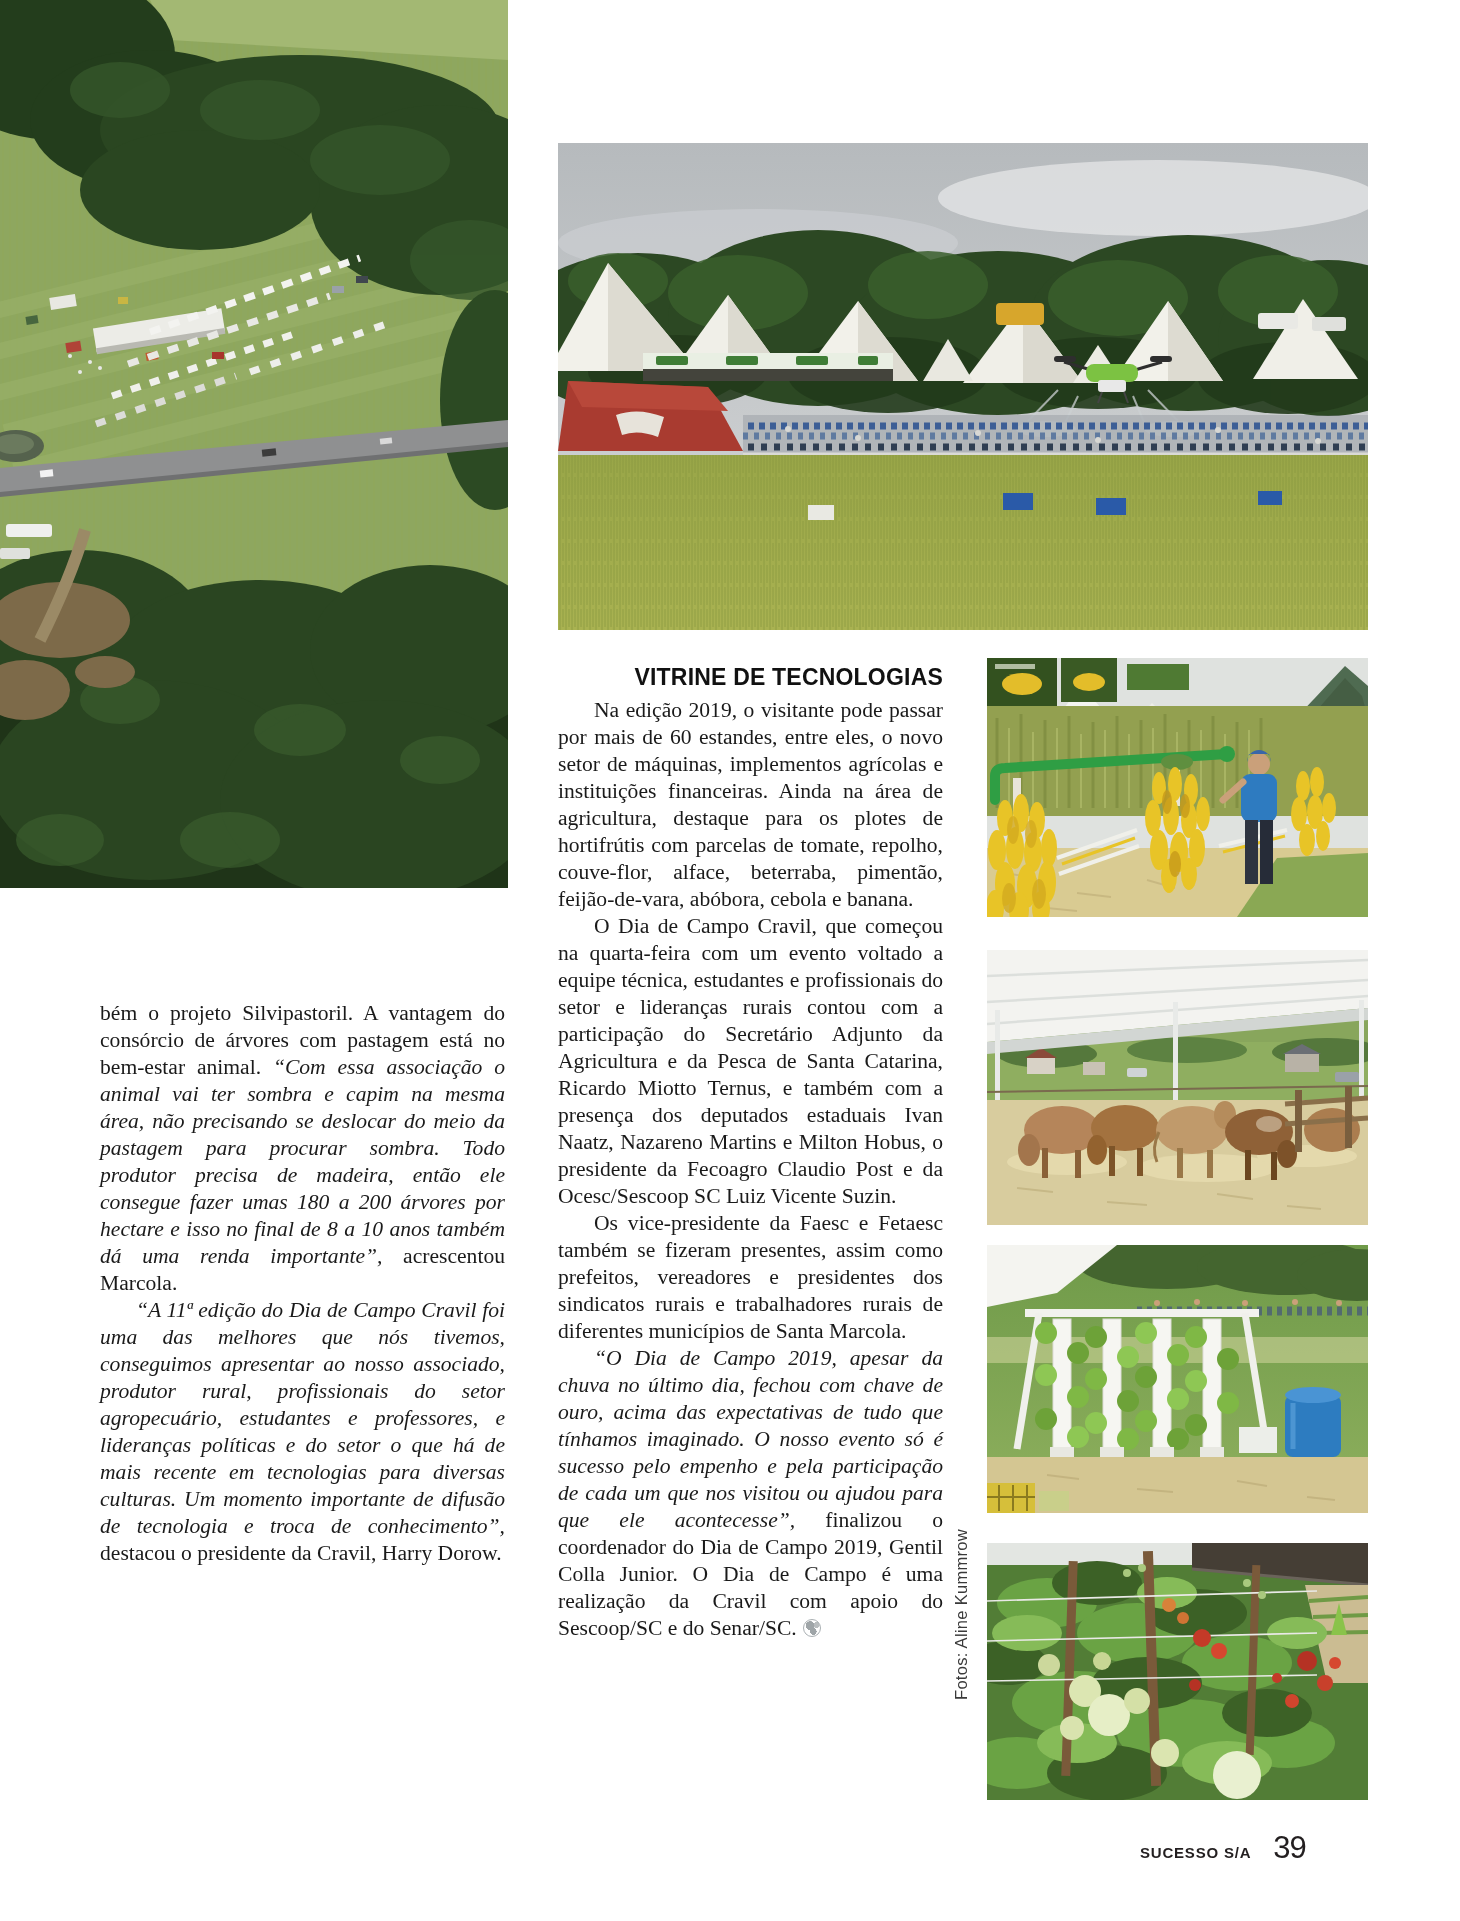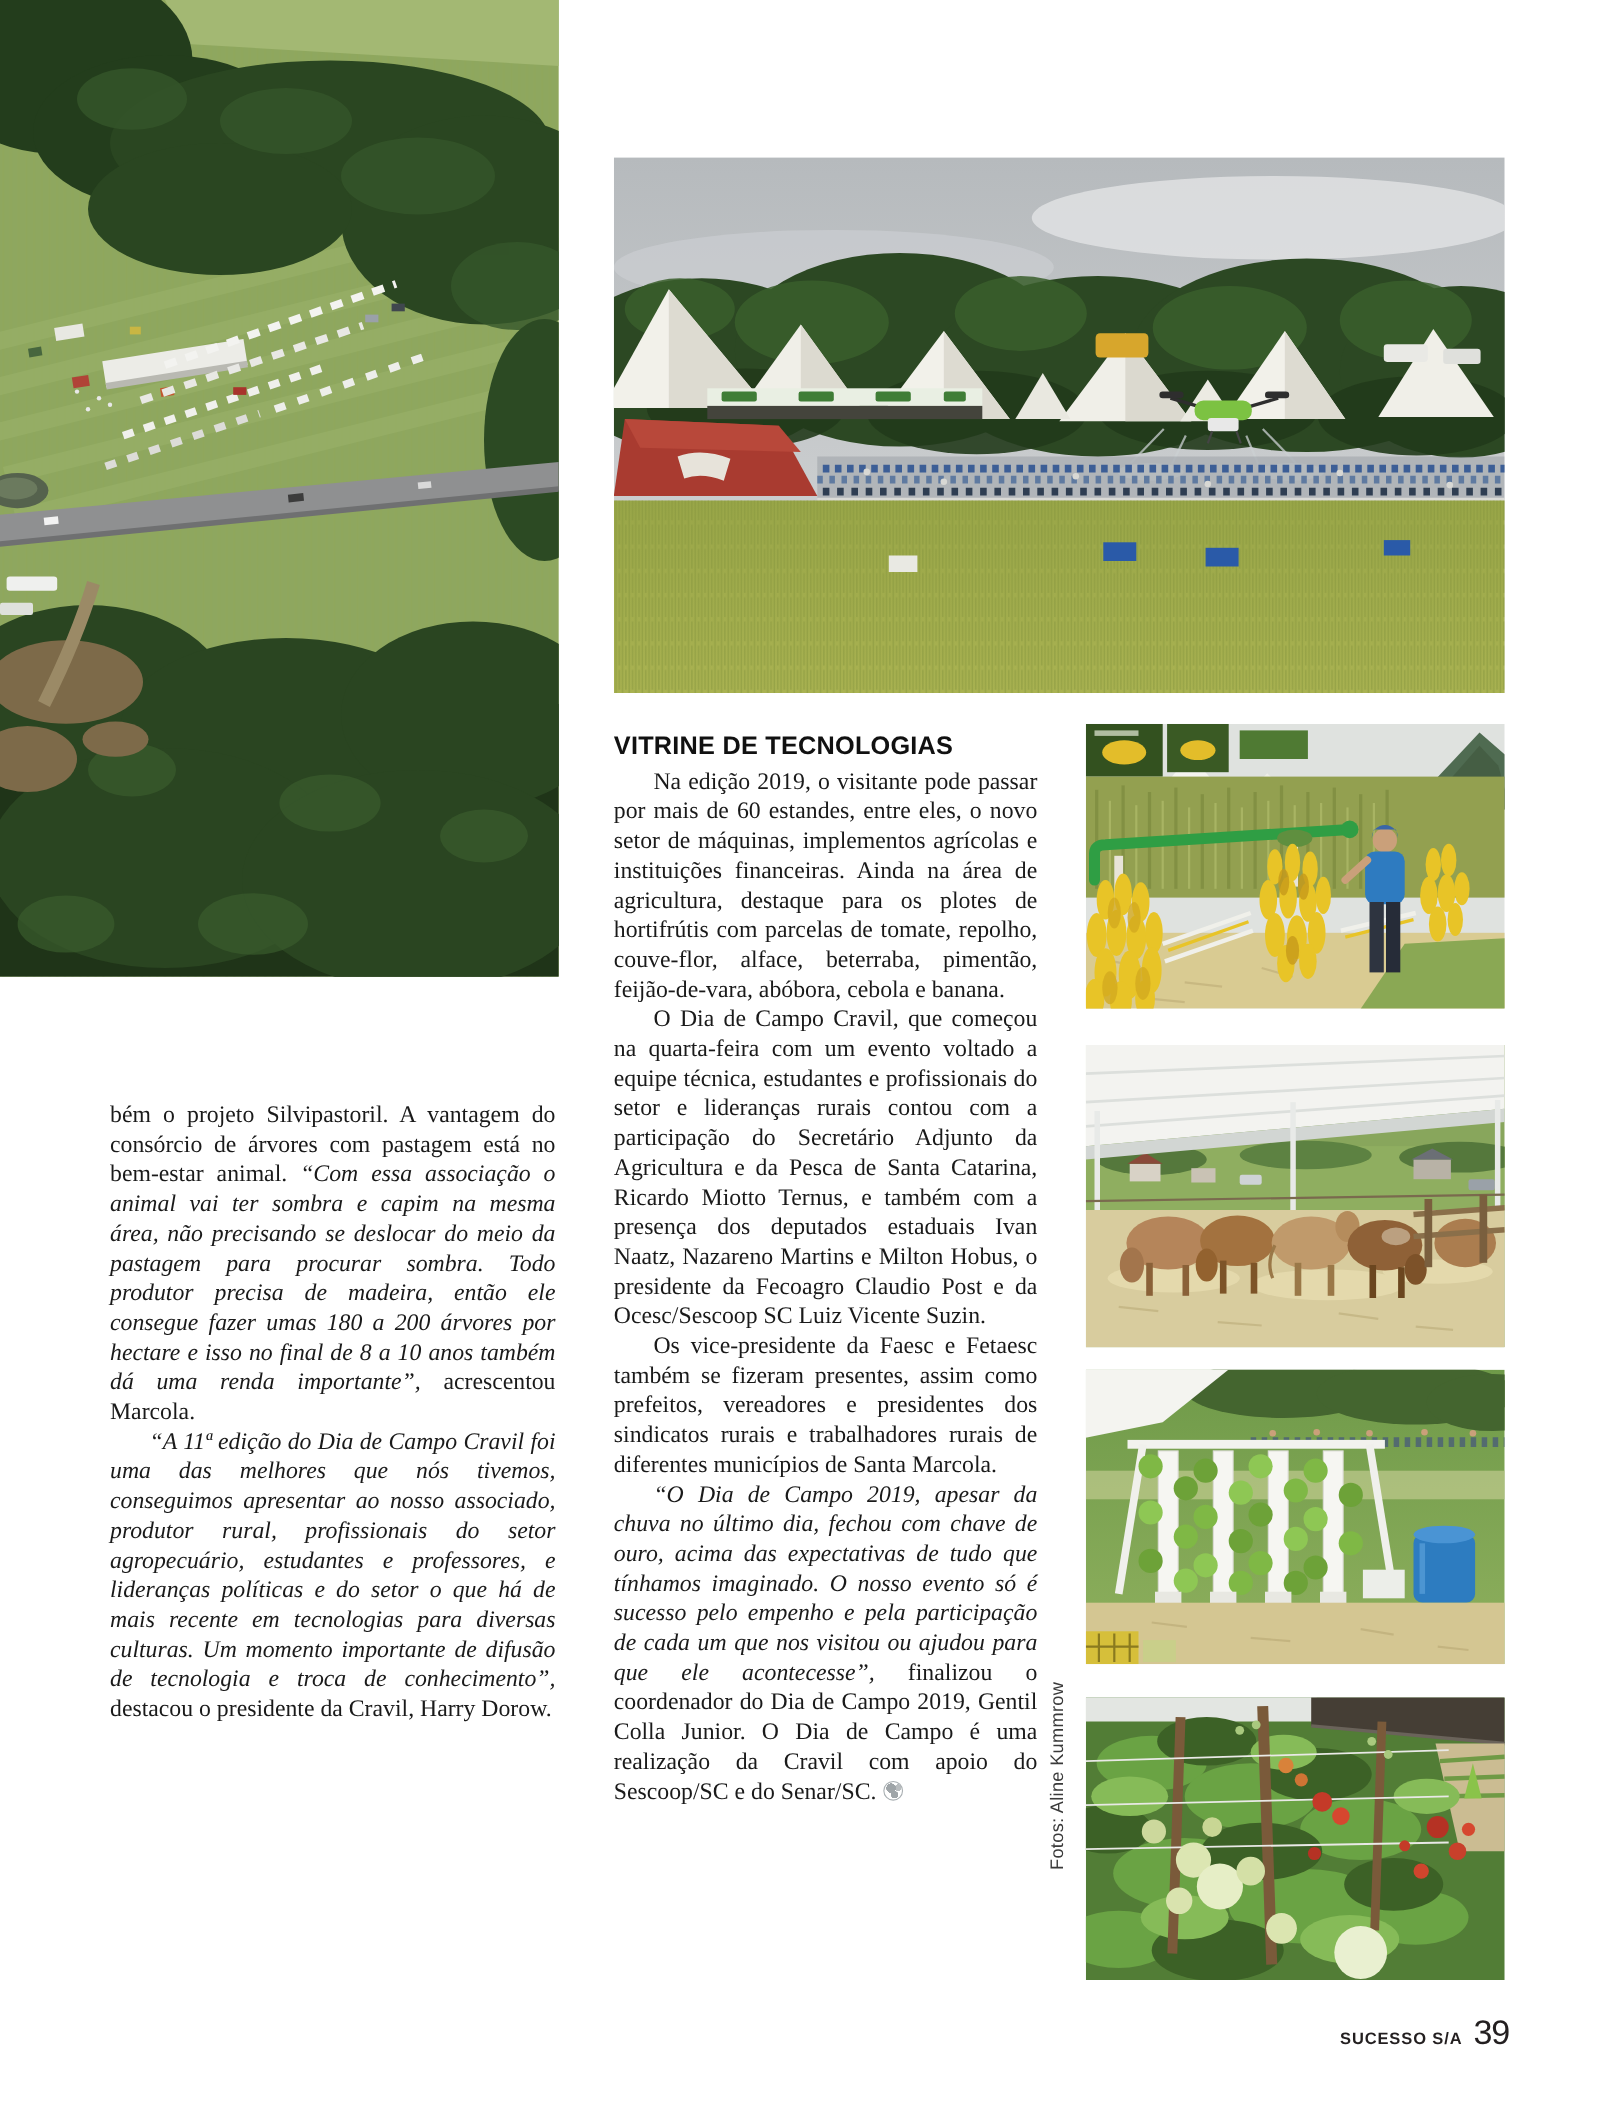--- a/index.html
+++ b/index.html
@@ -8,36 +8,36 @@
   .photo{position:absolute;overflow:hidden;}
   .photo svg{display:block;width:100%;height:100%;}
 
   .textcol{position:absolute;font-family:"Liberation Serif",serif;font-size:21.6px;
            line-height:27px;color:#1a1a1a;text-align:justify;}
   .textcol p{margin:0;}
   .textcol p.indent{text-indent:36px;}
   .textcol i{font-style:italic;}
 
   .section-heading{font-family:"Liberation Sans",sans-serif;font-weight:bold;
-                   font-size:23px;line-height:27px;text-align:left;color:#111;
+                   font-size:23px;line-height:27px;text-align:right;color:#111;
                    margin:0 0 6px 0;letter-spacing:0.2px;}
 
   .globe{display:inline-block;width:16px;height:16px;border-radius:50%;
          border:1.5px solid #aab0b3;vertical-align:-2px;margin-left:6px;
          background:
            radial-gradient(circle at 38% 35%, #9fa5a8 0 30%, transparent 31%),
            radial-gradient(circle at 58% 72%, #9fa5a8 0 22%, transparent 23%),
            radial-gradient(circle at 78% 32%, #b9bdbf 0 18%, transparent 19%);}
 
   .photo-credit{position:absolute;left:952px;top:1700px;transform:rotate(-90deg);
                 transform-origin:0 0;font-family:"Liberation Sans",sans-serif;
                 font-size:16.5px;color:#3a3a3a;white-space:nowrap;letter-spacing:0.3px;}
 
   .footer{position:absolute;left:1140px;top:1830px;width:232px;display:flex;
-          justify-content:flex-end;align-items:baseline;gap:10px;
+          align-items:baseline;gap:22px;
           font-family:"Liberation Sans",sans-serif;color:#231f20;}
   .footer-brand{font-weight:bold;font-size:15px;letter-spacing:0.8px;}
   .footer-page{font-size:31px;font-weight:400;letter-spacing:-1px;}
 </style>
 </head>
 <body>
 
 <div class="page">
 
   <div class="photo" style="left:0;top:0;width:508px;height:888px;">

